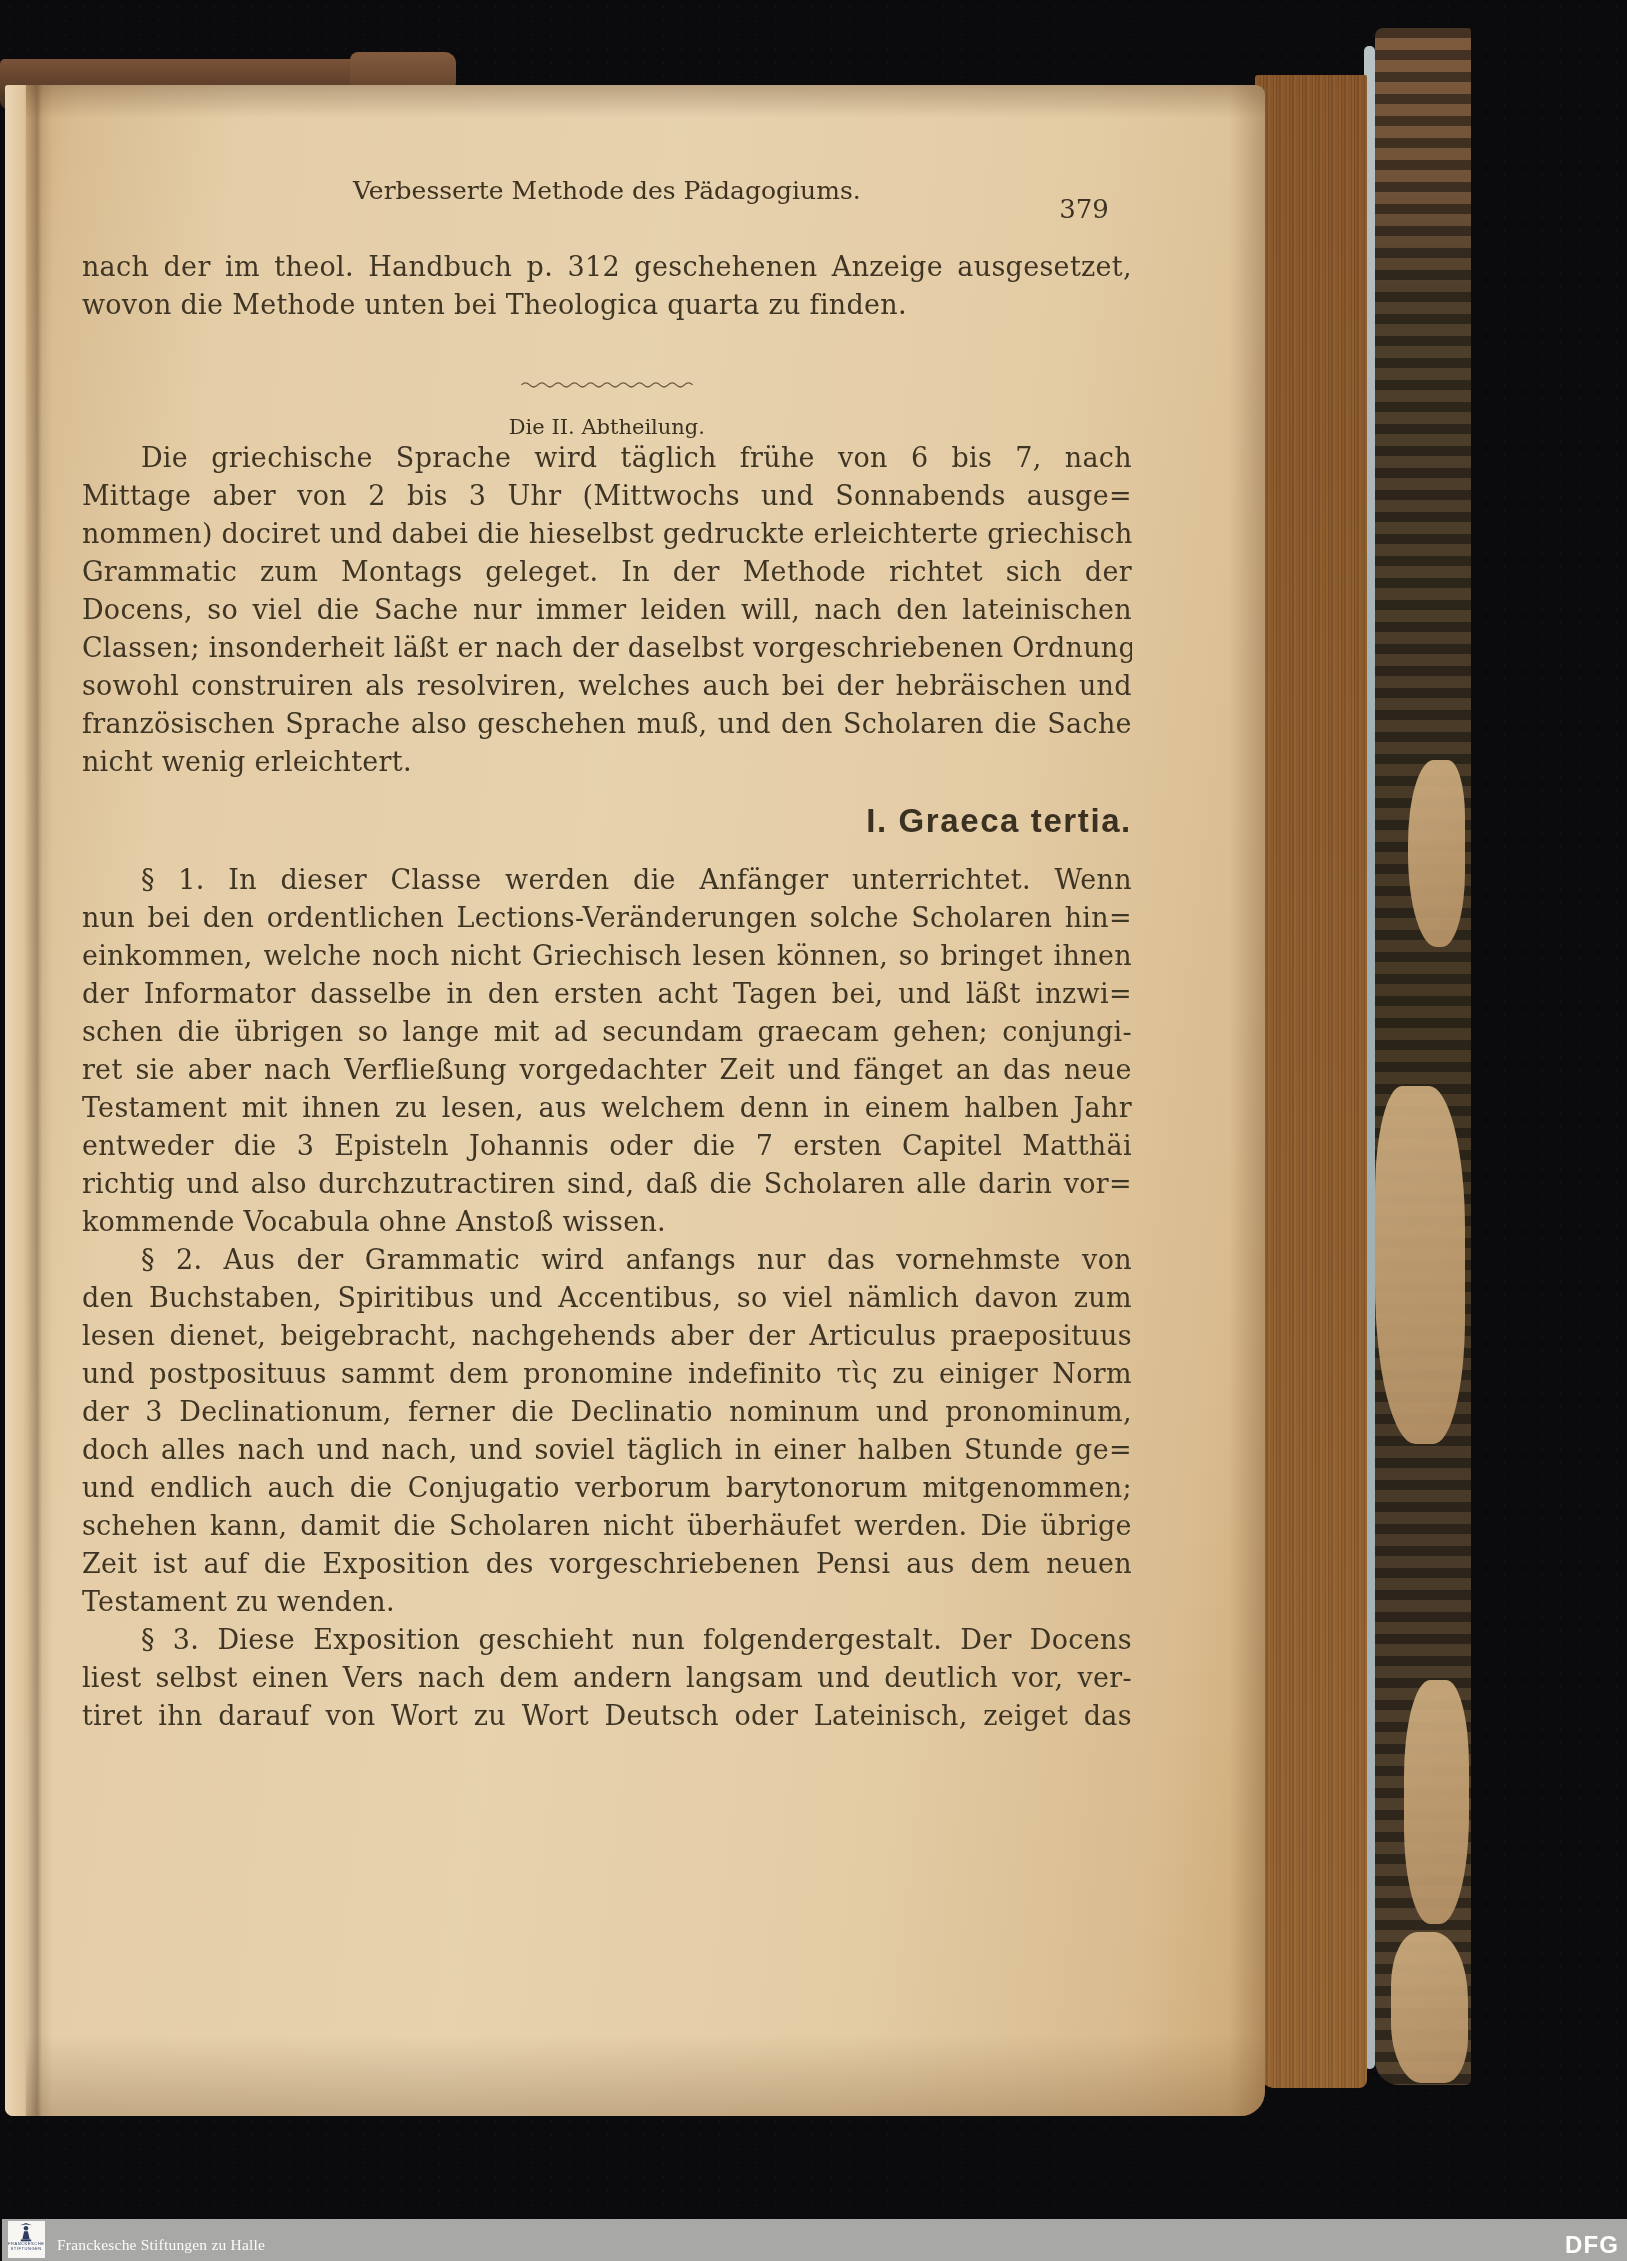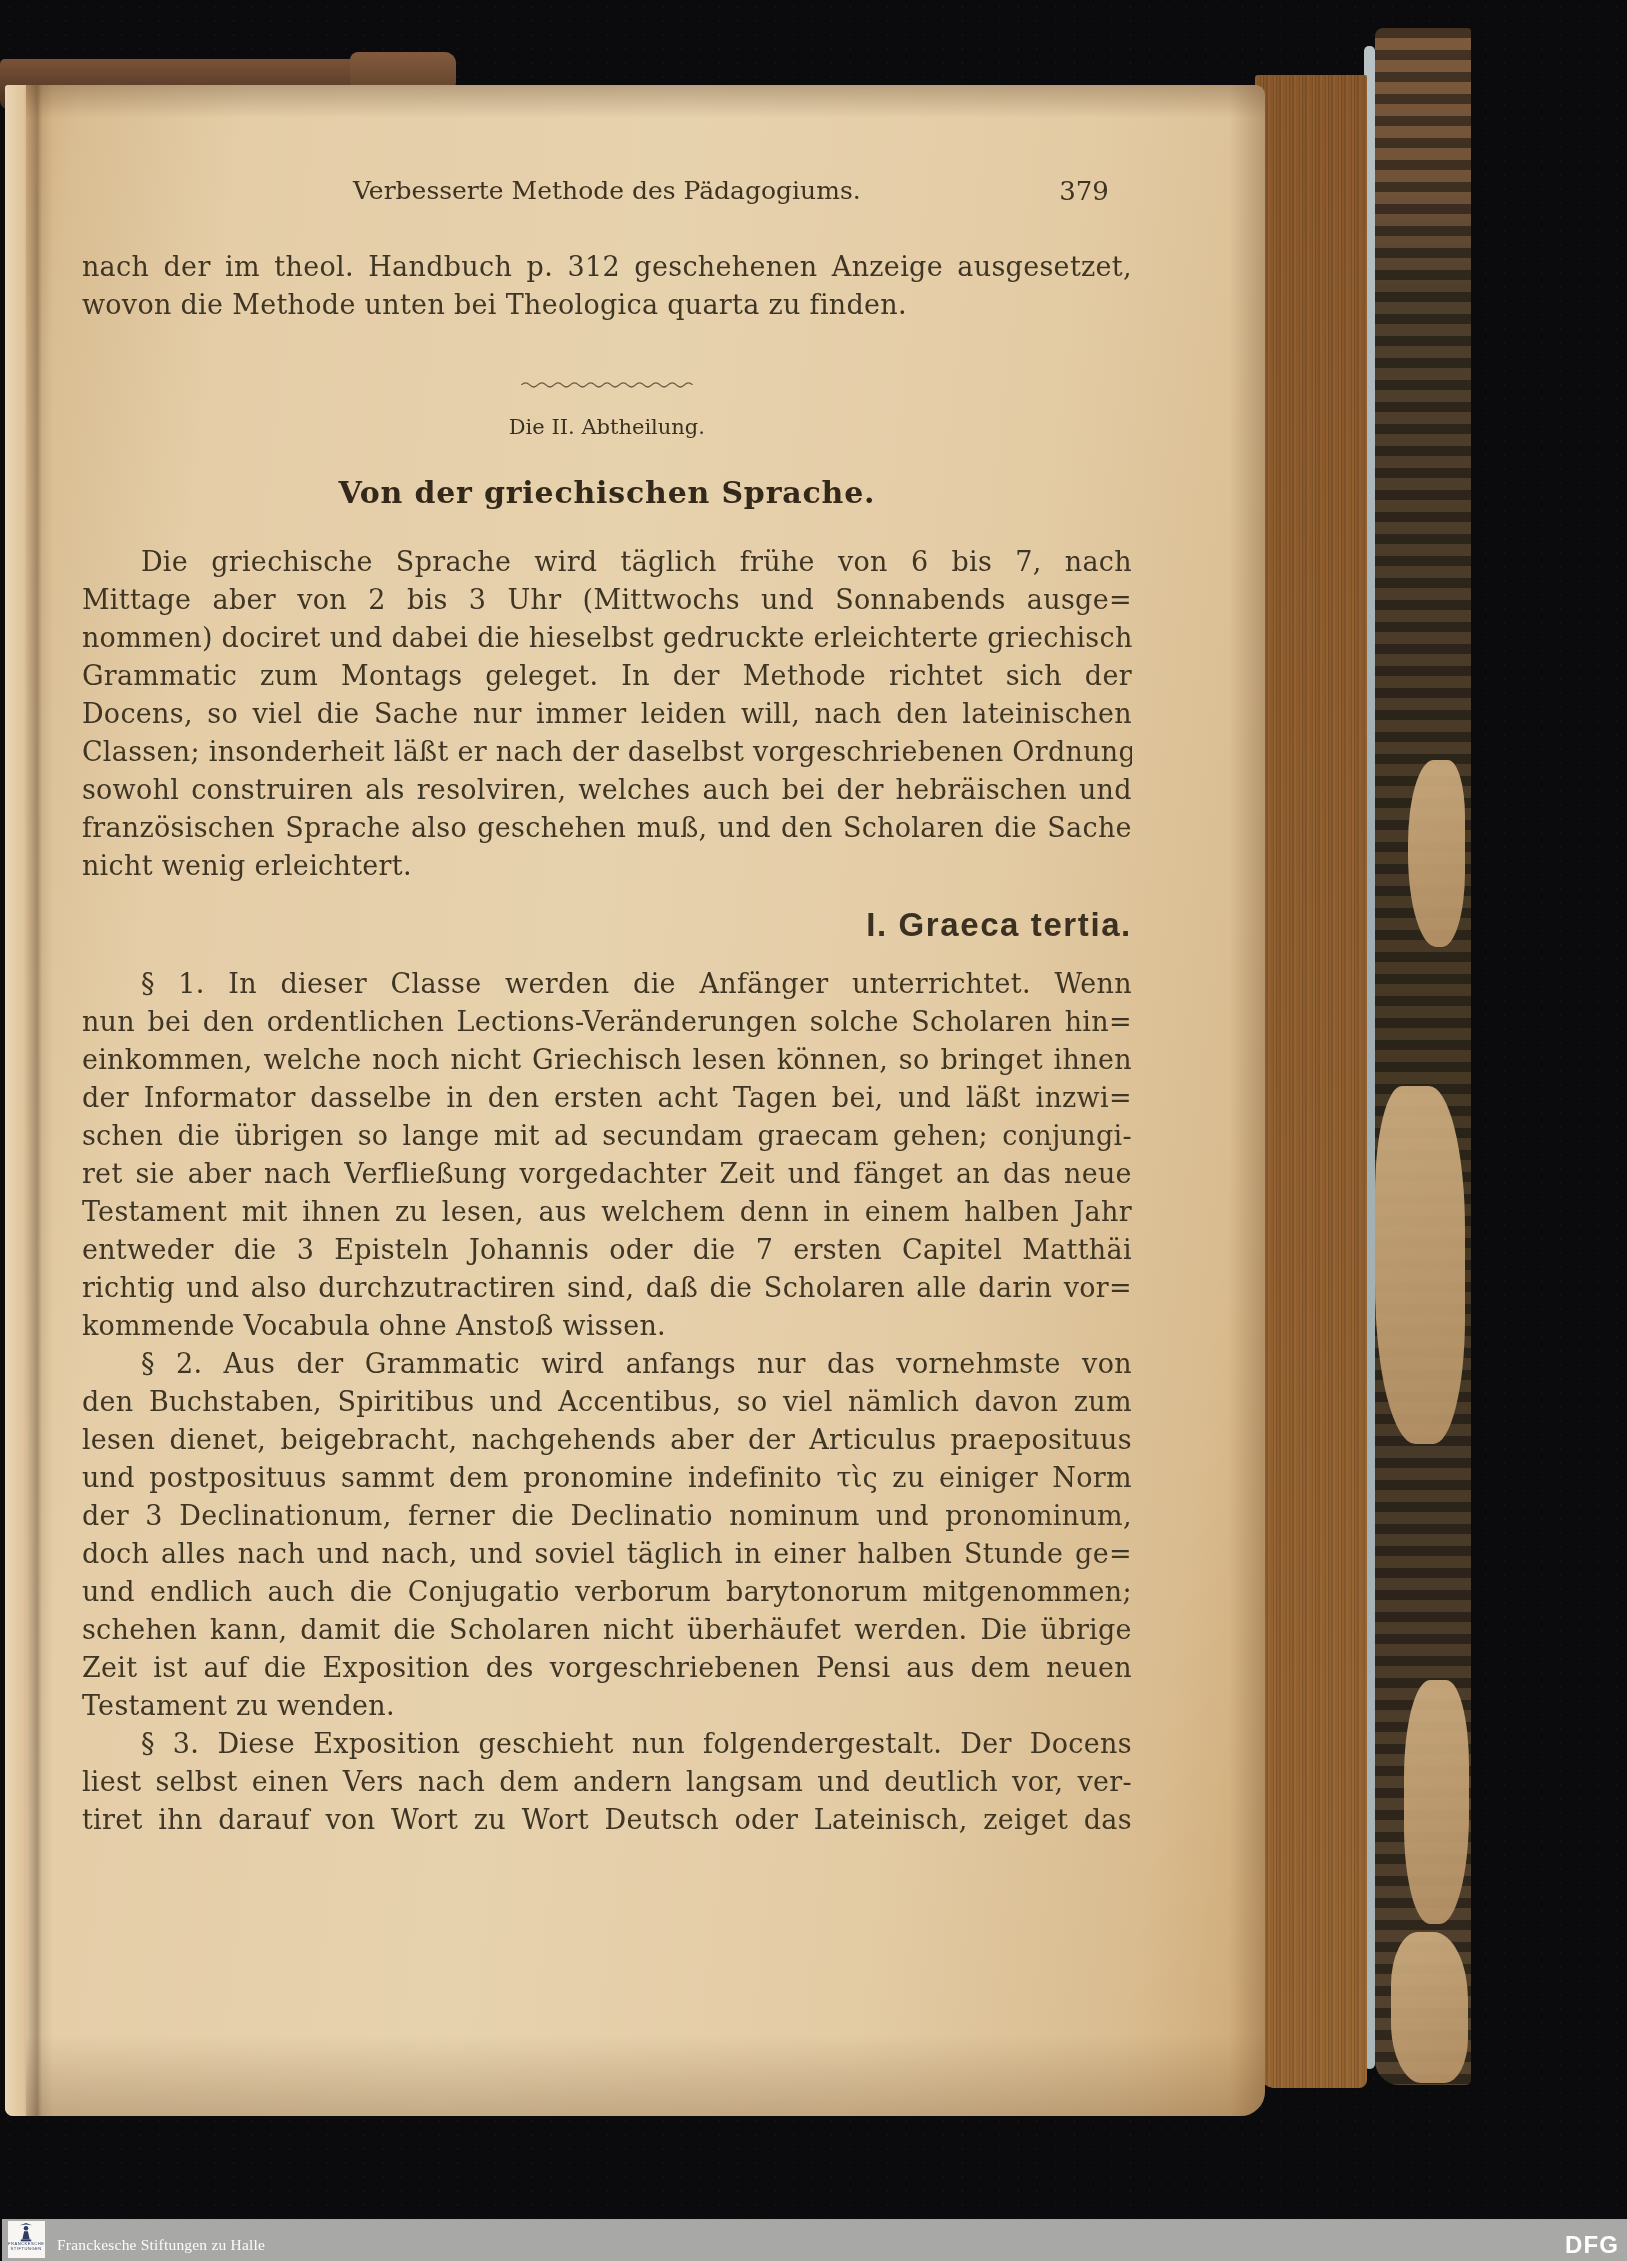--- a/index.html
+++ b/index.html
@@ -60,21 +60,21 @@
   }
   .left-sliver{position:absolute;left:0;top:0;width:21px;height:100%;
     background:linear-gradient(90deg,#ead7b6,#ddc198);border-radius:3.3px 0 0 8.1px;}
   .gutter{position:absolute;left:19.5px;top:0;width:29px;height:100%;
     background:linear-gradient(90deg, rgba(70,45,25,0) 0%, rgba(70,45,25,0.38) 45%, rgba(70,45,25,0.10) 62%, rgba(70,45,25,0) 100%);}
   
   .page-header{
     position:absolute;top:91px;left:77px;width:1050px;height:37px;
     font-size:25px;color:#3e3323;text-align:center;
   }
-  .page-number{position:absolute;right:23px;top:0;font-size:26px;color:#3e3323;}
+  .page-number{position:absolute;right:23px;top:18px;font-size:26px;color:#3e3323;}
   .content{position:absolute;top:163px;left:77px;width:1050px;color:#3f3524;font-size:27px;}
   .para{margin:0;}
   .tline{
     height:38px;line-height:38px;white-space:nowrap;overflow:hidden;
     text-align:justify;text-align-last:justify;text-justify:inter-word;
     letter-spacing:0.3px;
   }
   .tline.indent{padding-left:59px;}
   .tline.endline{text-align-last:left;}
   .divider{margin:41px auto 0;width:176px;height:9.8px;text-align:center;}
@@ -129,21 +129,20 @@
 
     <div class="content">
         <div class="para">
           <div class="tline">nach der im theol. Handbuch p. 312 geschehenen Anzeige ausgesetzet,</div>
           <div class="tline endline">wovon die Methode unten bei Theologica quarta zu finden.</div>
         </div>
         <div class="divider"><svg width="176" height="9.8" viewBox="0 0 216 12">
             <path d="M3 6 Q8 1 13 6 T23 6 T33 6 T43 6 T53 6 T63 6 T73 6 T83 6 T93 6 T103 6 T113 6 T123 6 T133 6 T143 6 T153 6 T163 6 T173 6 T183 6 T193 6 T203 6 T213 6" fill="none" stroke="#6d5b41" stroke-width="1.6"></path>
           </svg></div>
         <div class="line_center">Die II. Abtheilung.</div>
-        <div class="line_center_bold">Von der griechischen Sprache.</div>
         <div class="para">
           <div class="tline indent">Die griechische Sprache wird täglich frühe von 6 bis 7, nach</div>
           <div class="tline">Mittage aber von 2 bis 3 Uhr (Mittwochs und Sonnabends ausge=</div>
           <div class="tline">nommen) dociret und dabei die hieselbst gedruckte erleichterte griechische</div>
           <div class="tline">Grammatic zum Montags geleget.  In der Methode richtet sich der</div>
           <div class="tline">Docens, so viel die Sache nur immer leiden will, nach den lateinischen</div>
           <div class="tline">Classen; insonderheit läßt er nach der daselbst vorgeschriebenen Ordnung</div>
           <div class="tline">sowohl construiren als resolviren, welches auch bei der hebräischen und</div>
           <div class="tline">französischen Sprache also geschehen muß, und den Scholaren die Sache</div>
           <div class="tline endline">nicht wenig erleichtert.</div>

